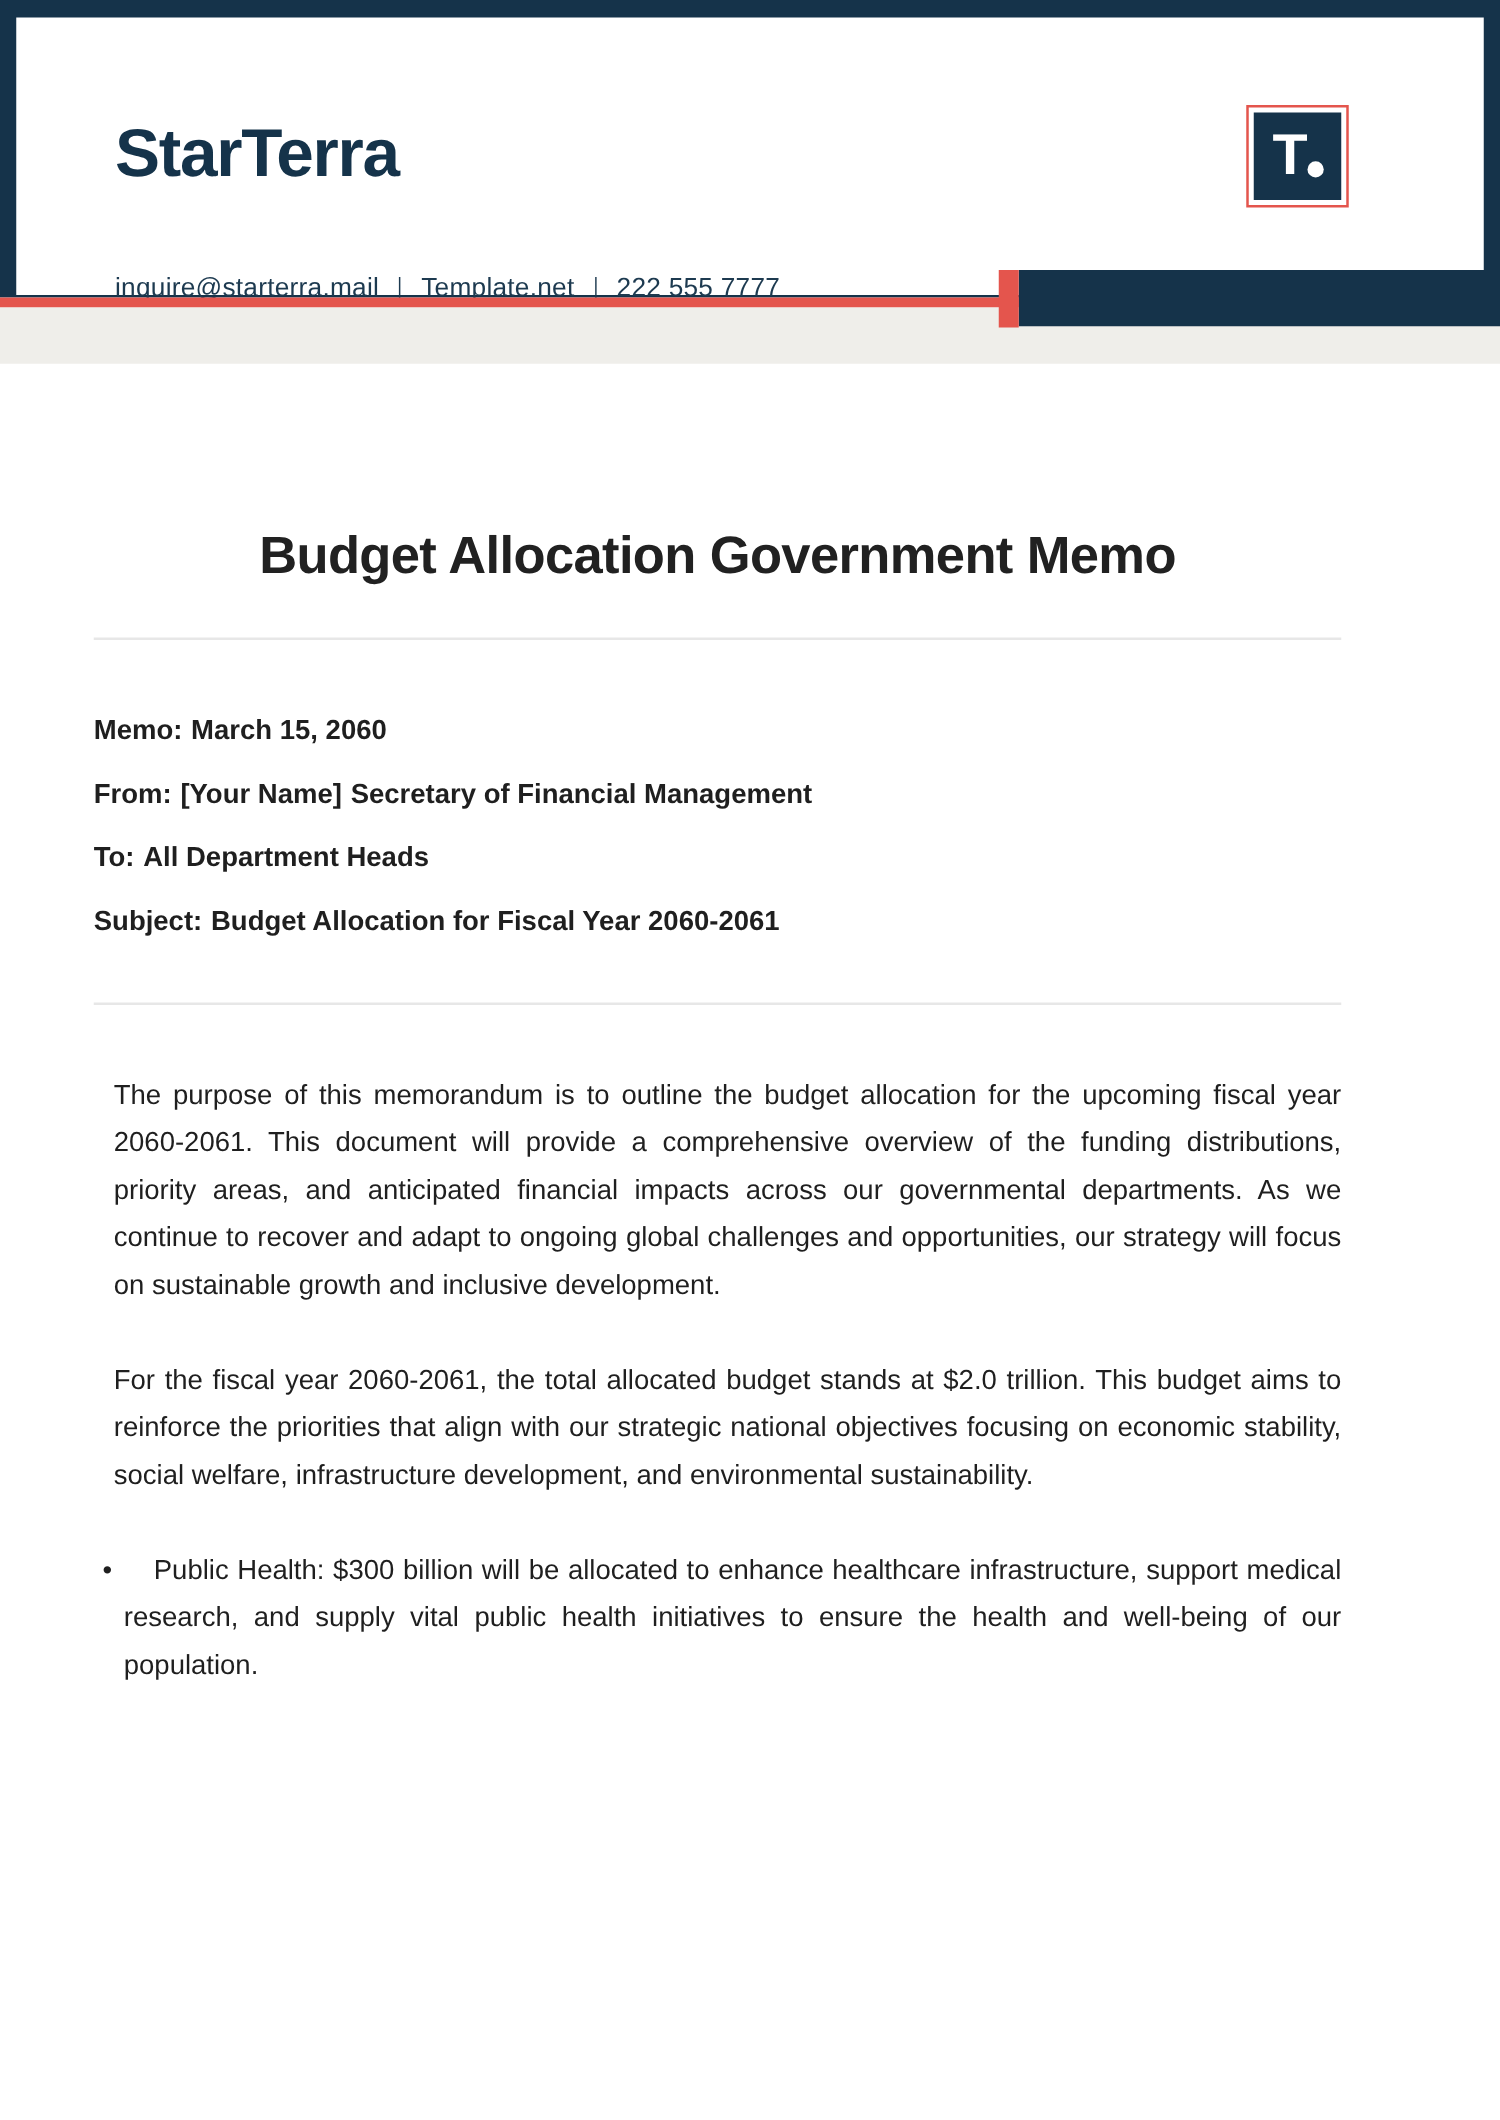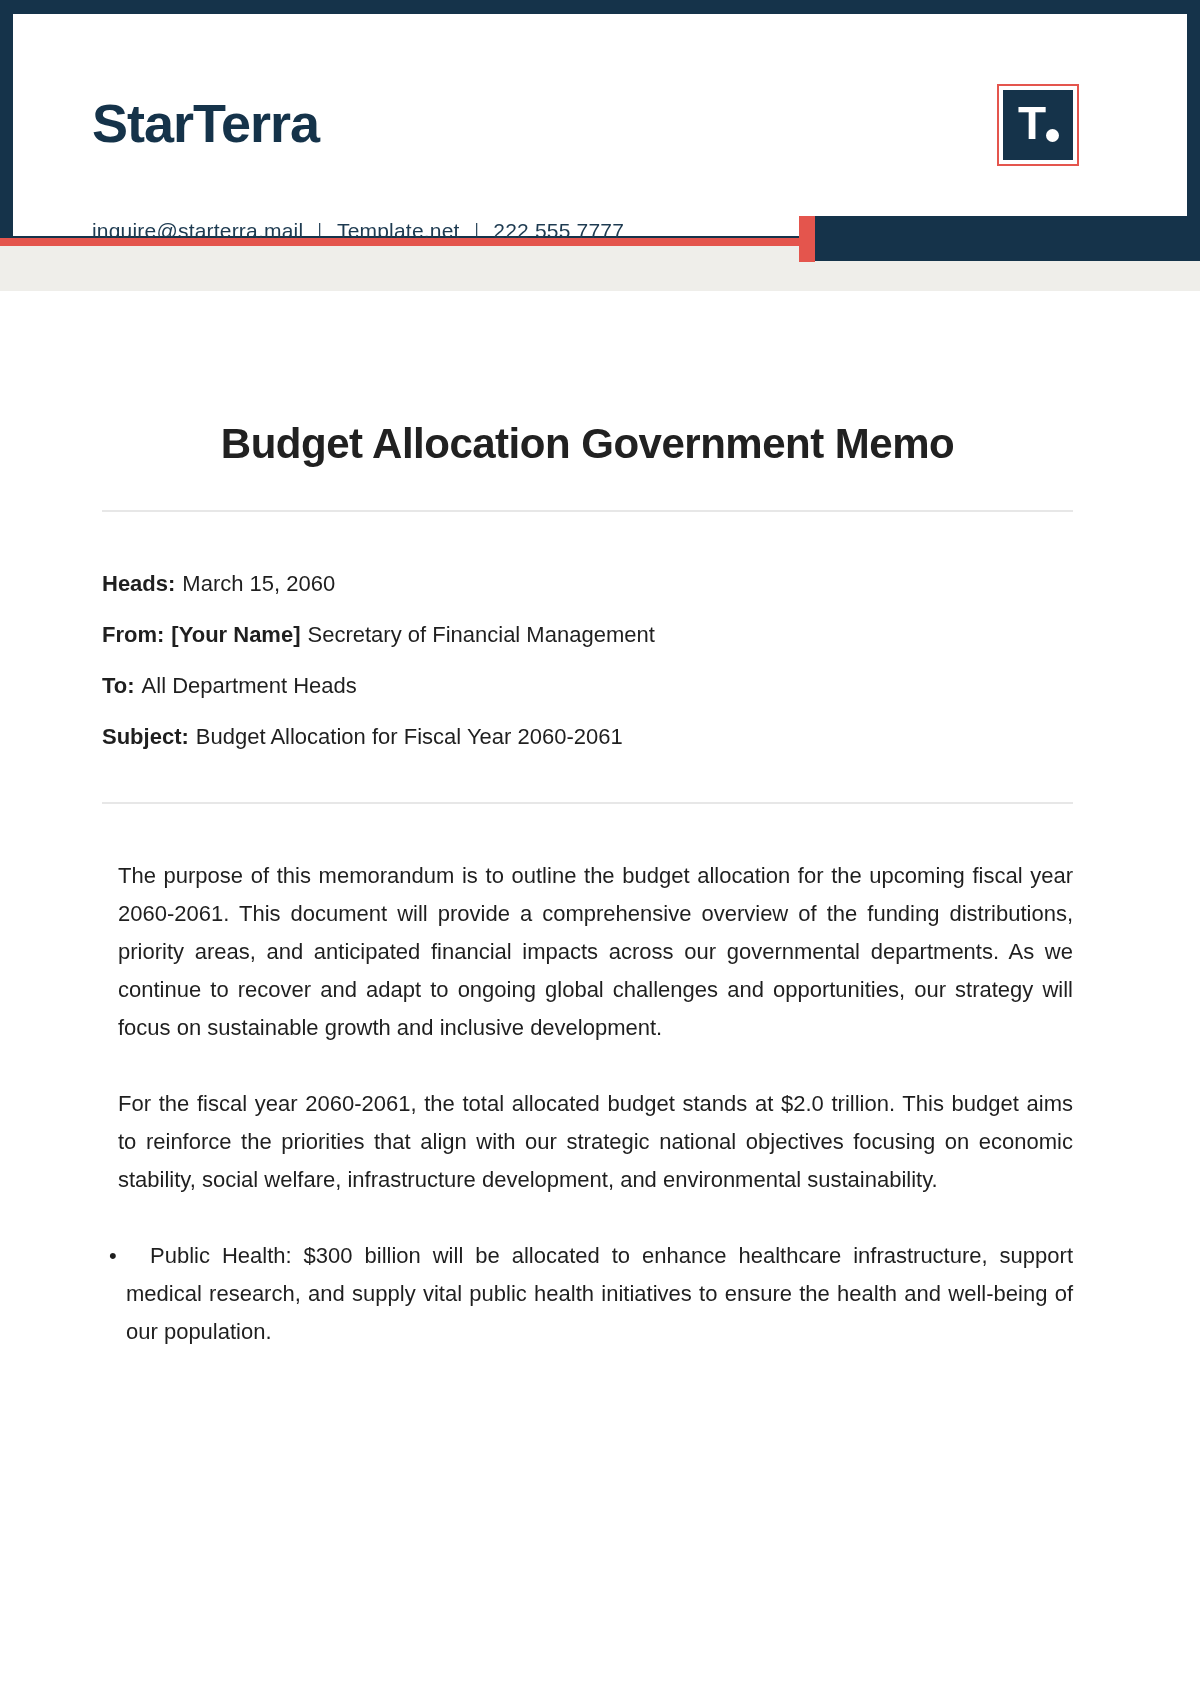--- a/index.html
+++ b/index.html
@@ -46,36 +46,36 @@
     font-size:0;overflow:hidden;
   }
 
   
   .red-stripe{position:absolute;left:0;top:238px;width:815px;height:8px;background:#E4554D;}
   .beige-band{position:absolute;left:0;top:246px;width:100%;height:45px;background:#EFEEEA;}
   .navy-block{position:absolute;left:815px;top:216px;right:0;height:45px;background:#15334A;}
   .red-tab{position:absolute;left:799px;top:216px;width:16px;height:46px;background:#E4554D;}
 
   
-  .content{padding:0 127px 0 102px;}
+  .content{padding:0 127px 0 75px;}
   .memo-title{
     margin:129px 0 0 0;
     font-size:42px;font-weight:700;color:#212121;
     text-align:center;letter-spacing:-.5px;line-height:1.15;
   }
   .divider{border:none;border-top:2px solid #e7e7e7;margin:0;}
   .divider-1{margin-top:42px;}
   .divider-2{margin-top:40px;}
 
   .meta{margin-top:46px;}
   .meta-row{font-size:22px;line-height:51px;white-space:nowrap;}
   .meta-label{font-weight:700;color:#1f1f1f;margin-right:7px;}
   .meta-emphasis{font-weight:700;color:#1f1f1f;}
   .meta-emphasis:not(:empty){margin-right:7px;}
-  .meta-value{font-weight:400;color:#1f1f1f;}
+  .meta-value{font-weight:700;color:#1f1f1f;}
 
   .body-paragraph{
     font-size:22px;line-height:38px;color:#1f1f1f;
     text-align:justify;margin:38px 0 0 16px;
   }
   .body-paragraph.first{margin-top:53px;}
 
   .bullet-list{margin:38px 0 0 0;padding:0 0 0 24px;list-style:none;}
   .bullet-item{
     position:relative;font-size:22px;line-height:38px;
@@ -112,21 +112,21 @@
   </header>
 
   <main class="content">
 
     <h1 class="memo-title">Budget Allocation Government Memo</h1>
 
     <hr class="divider divider-1">
 
     <div class="meta">
       <div class="meta-row">
-        <span class="meta-label">Heads:</span><span class="meta-emphasis"></span><span class="meta-value">March 15, 2060</span>
+        <span class="meta-label">Memo:</span><span class="meta-emphasis"></span><span class="meta-value">March 15, 2060</span>
       </div>
       <div class="meta-row">
         <span class="meta-label">From:</span><span class="meta-emphasis">[Your Name]</span><span class="meta-value">Secretary of Financial Management</span>
       </div>
       <div class="meta-row">
         <span class="meta-label">To:</span><span class="meta-emphasis"></span><span class="meta-value">All Department Heads</span>
       </div>
       <div class="meta-row">
         <span class="meta-label">Subject:</span><span class="meta-emphasis"></span><span class="meta-value">Budget Allocation for Fiscal Year 2060-2061</span>
       </div>

